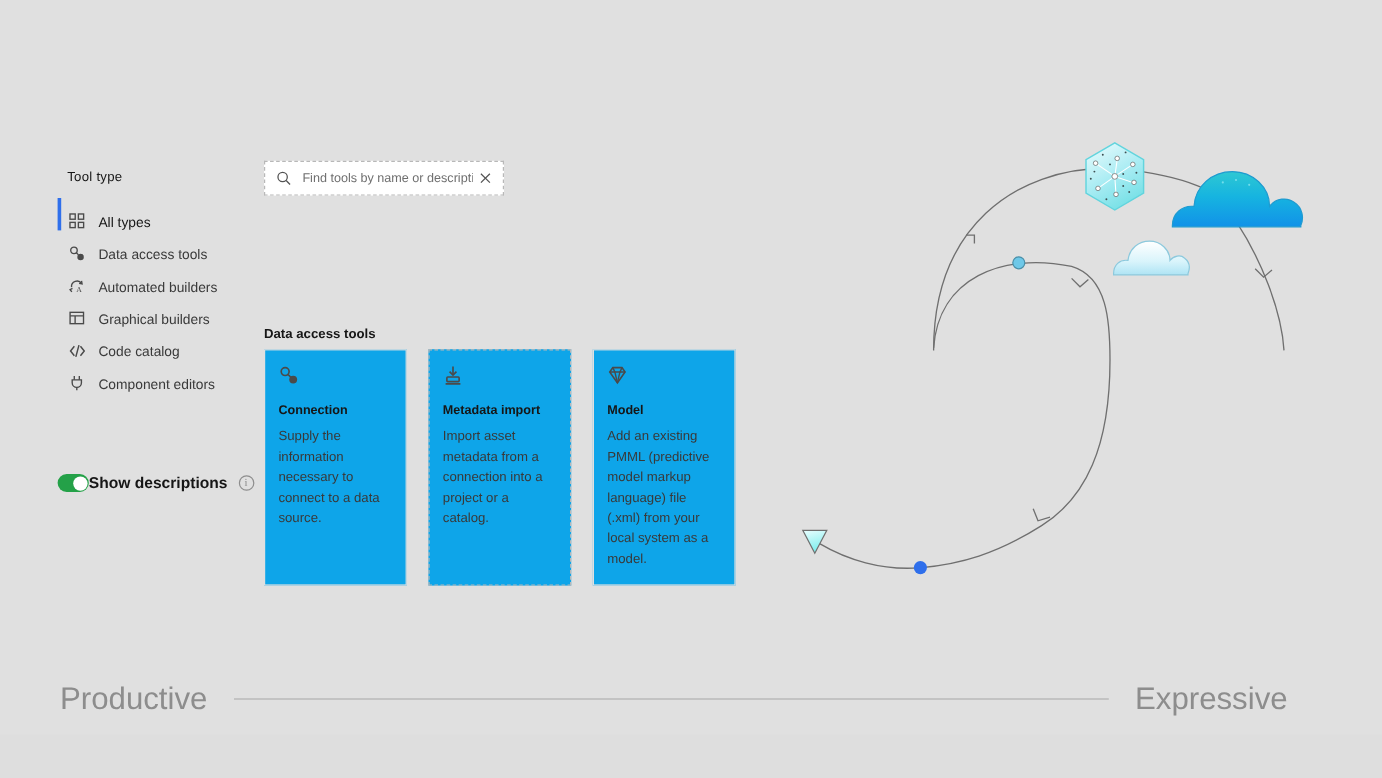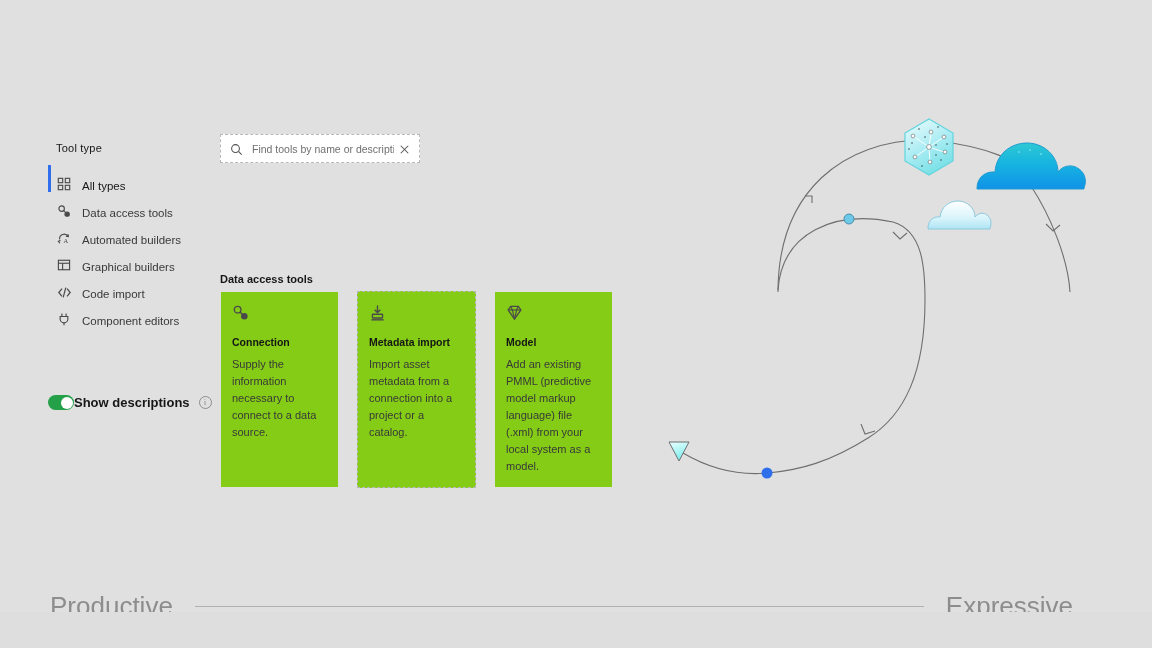--- a/index.html
+++ b/index.html
@@ -164,21 +164,21 @@
   #card-row {
     position: absolute;
     left: 220px;
     top: 291px;
     display: flex;
     gap: 18px;
   }
   .tool-card {
     width: 119px;
     min-height: 118px;
-    background: #84cc16;
+    background: #0ea5e9;
     padding: 12px 11px 12px 11px;
     cursor: pointer;
     position: relative;
   }
   .tool-card.solid { border: 1px solid #e0e0e0; }
   .tool-card.dashed { border: 1px dashed #b8b8b8; }
   .card-icon {
     width: 17px; height: 17px;
     color: #4a4a4a;
     margin-bottom: 15px;
@@ -193,21 +193,21 @@
     font-size: 11px;
     line-height: 1.55;
     color: #393939;
   }
   .tool-card.tall { min-height: 125px; }
 
   
   #axis {
     position: absolute;
     left: 0;
-    top: 584px;
+    top: 560px;
     width: 1152px;
     height: 44px;
     display: flex;
     align-items: center;
     text-align: center;
   }
   .axis-label {
     font-size: 26px;
     color: #8d8d8d;
     font-weight: normal;
@@ -396,21 +396,21 @@
     </li>
 
     <li class="sidebar-item">
       <span class="sb-icon">
         <svg viewBox="0 0 16 16" width="15" height="15">
           <path d="M5.3 3.8 L1.9 8 L5.3 12.2" fill="none" stroke="currentColor" stroke-width="1.3"></path>
           <path d="M10.7 3.8 L14.1 8 L10.7 12.2" fill="none" stroke="currentColor" stroke-width="1.3"></path>
           <line x1="9.4" y1="2.8" x2="6.6" y2="13.2" stroke="currentColor" stroke-width="1.3"></line>
         </svg>
       </span>
-      <span class="sb-label">Code import</span>
+      <span class="sb-label">Code catalog</span>
     </li>
 
     <li class="sidebar-item">
       <span class="sb-icon">
         <svg viewBox="0 0 16 16" width="14" height="14">
           <line x1="5.6" y1="1.6" x2="5.6" y2="5" stroke="currentColor" stroke-width="1.3"></line>
           <line x1="10.4" y1="1.6" x2="10.4" y2="5" stroke="currentColor" stroke-width="1.3"></line>
           <path d="M3.6 5.2 L12.4 5.2 L12.4 8 A4.4 4.4 0 0 1 3.6 8 Z" fill="none" stroke="currentColor" stroke-width="1.3"></path>
           <line x1="8" y1="12.4" x2="8" y2="15" stroke="currentColor" stroke-width="1.3"></line>
         </svg>

